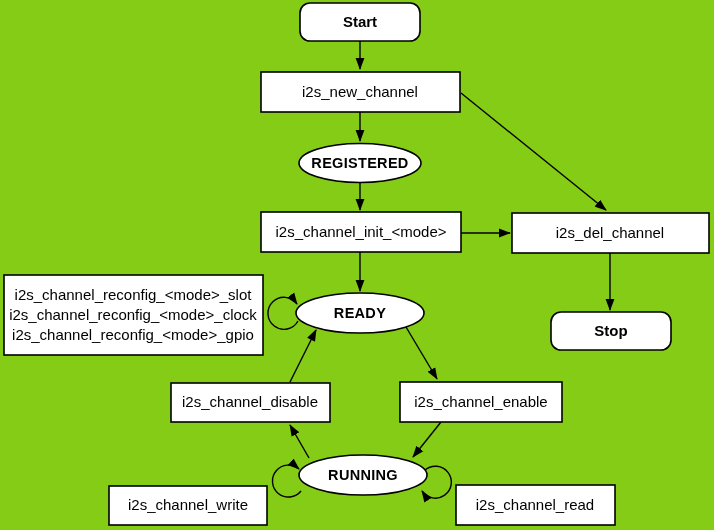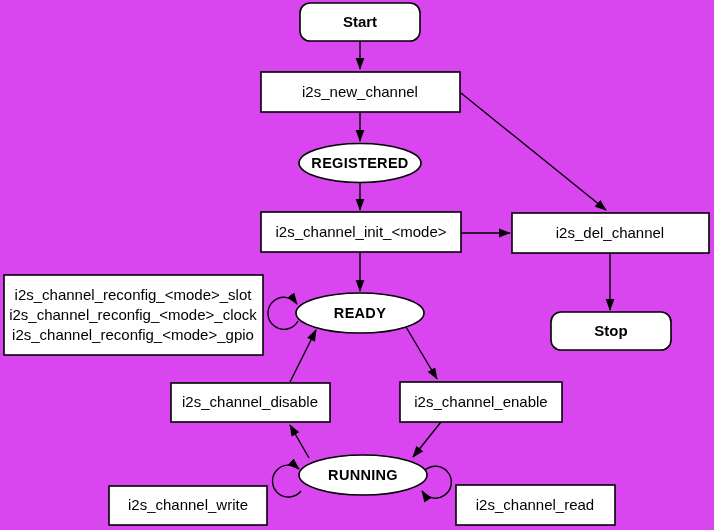--- a/index.html
+++ b/index.html
@@ -4,21 +4,21 @@
 <style>
   html, body {
     margin: 0;
     padding: 0;
     background: #ffffff;
   }
   .canvas-wrap {
     position: relative;
     width: 714px;
     height: 530px;
-    background: #d946ef;
+    background: #84cc16;
     font-family: "Liberation Sans", sans-serif;
   }
   svg { display: block; }
   .shape {
     fill: #ffffff;
     stroke: #000000;
     stroke-width: 1.6;
   }
   .edge {
     fill: none;

